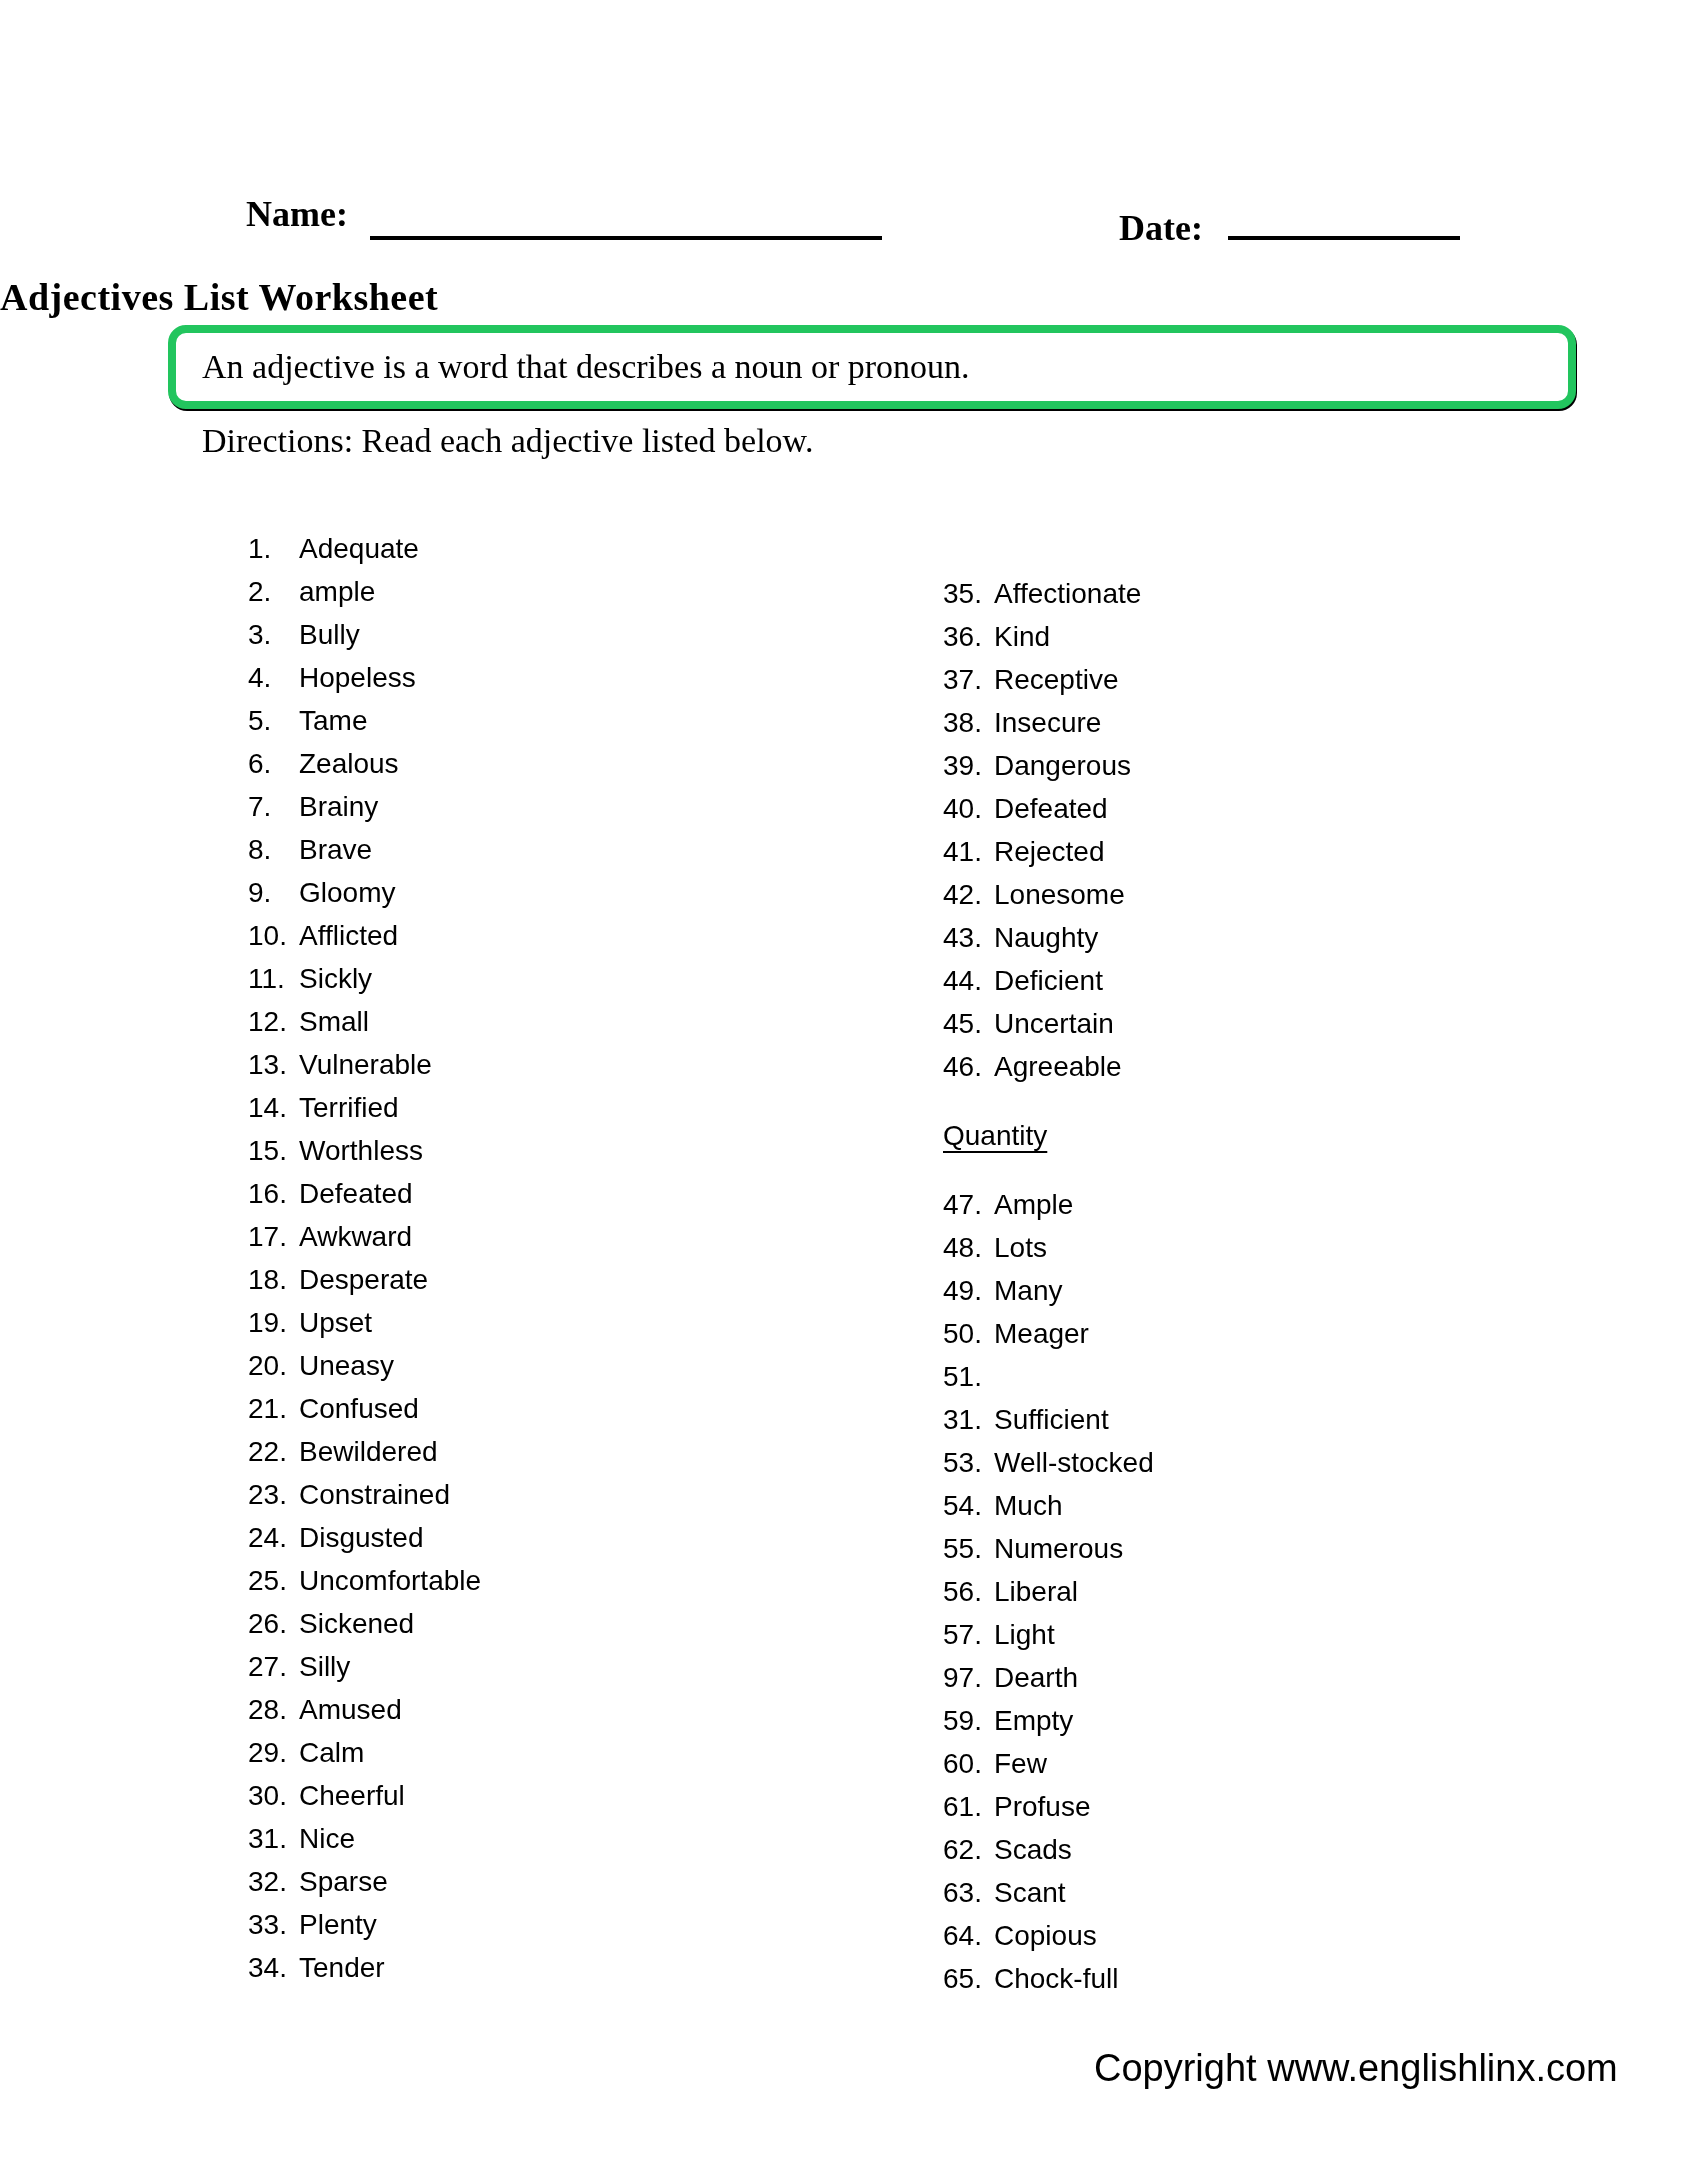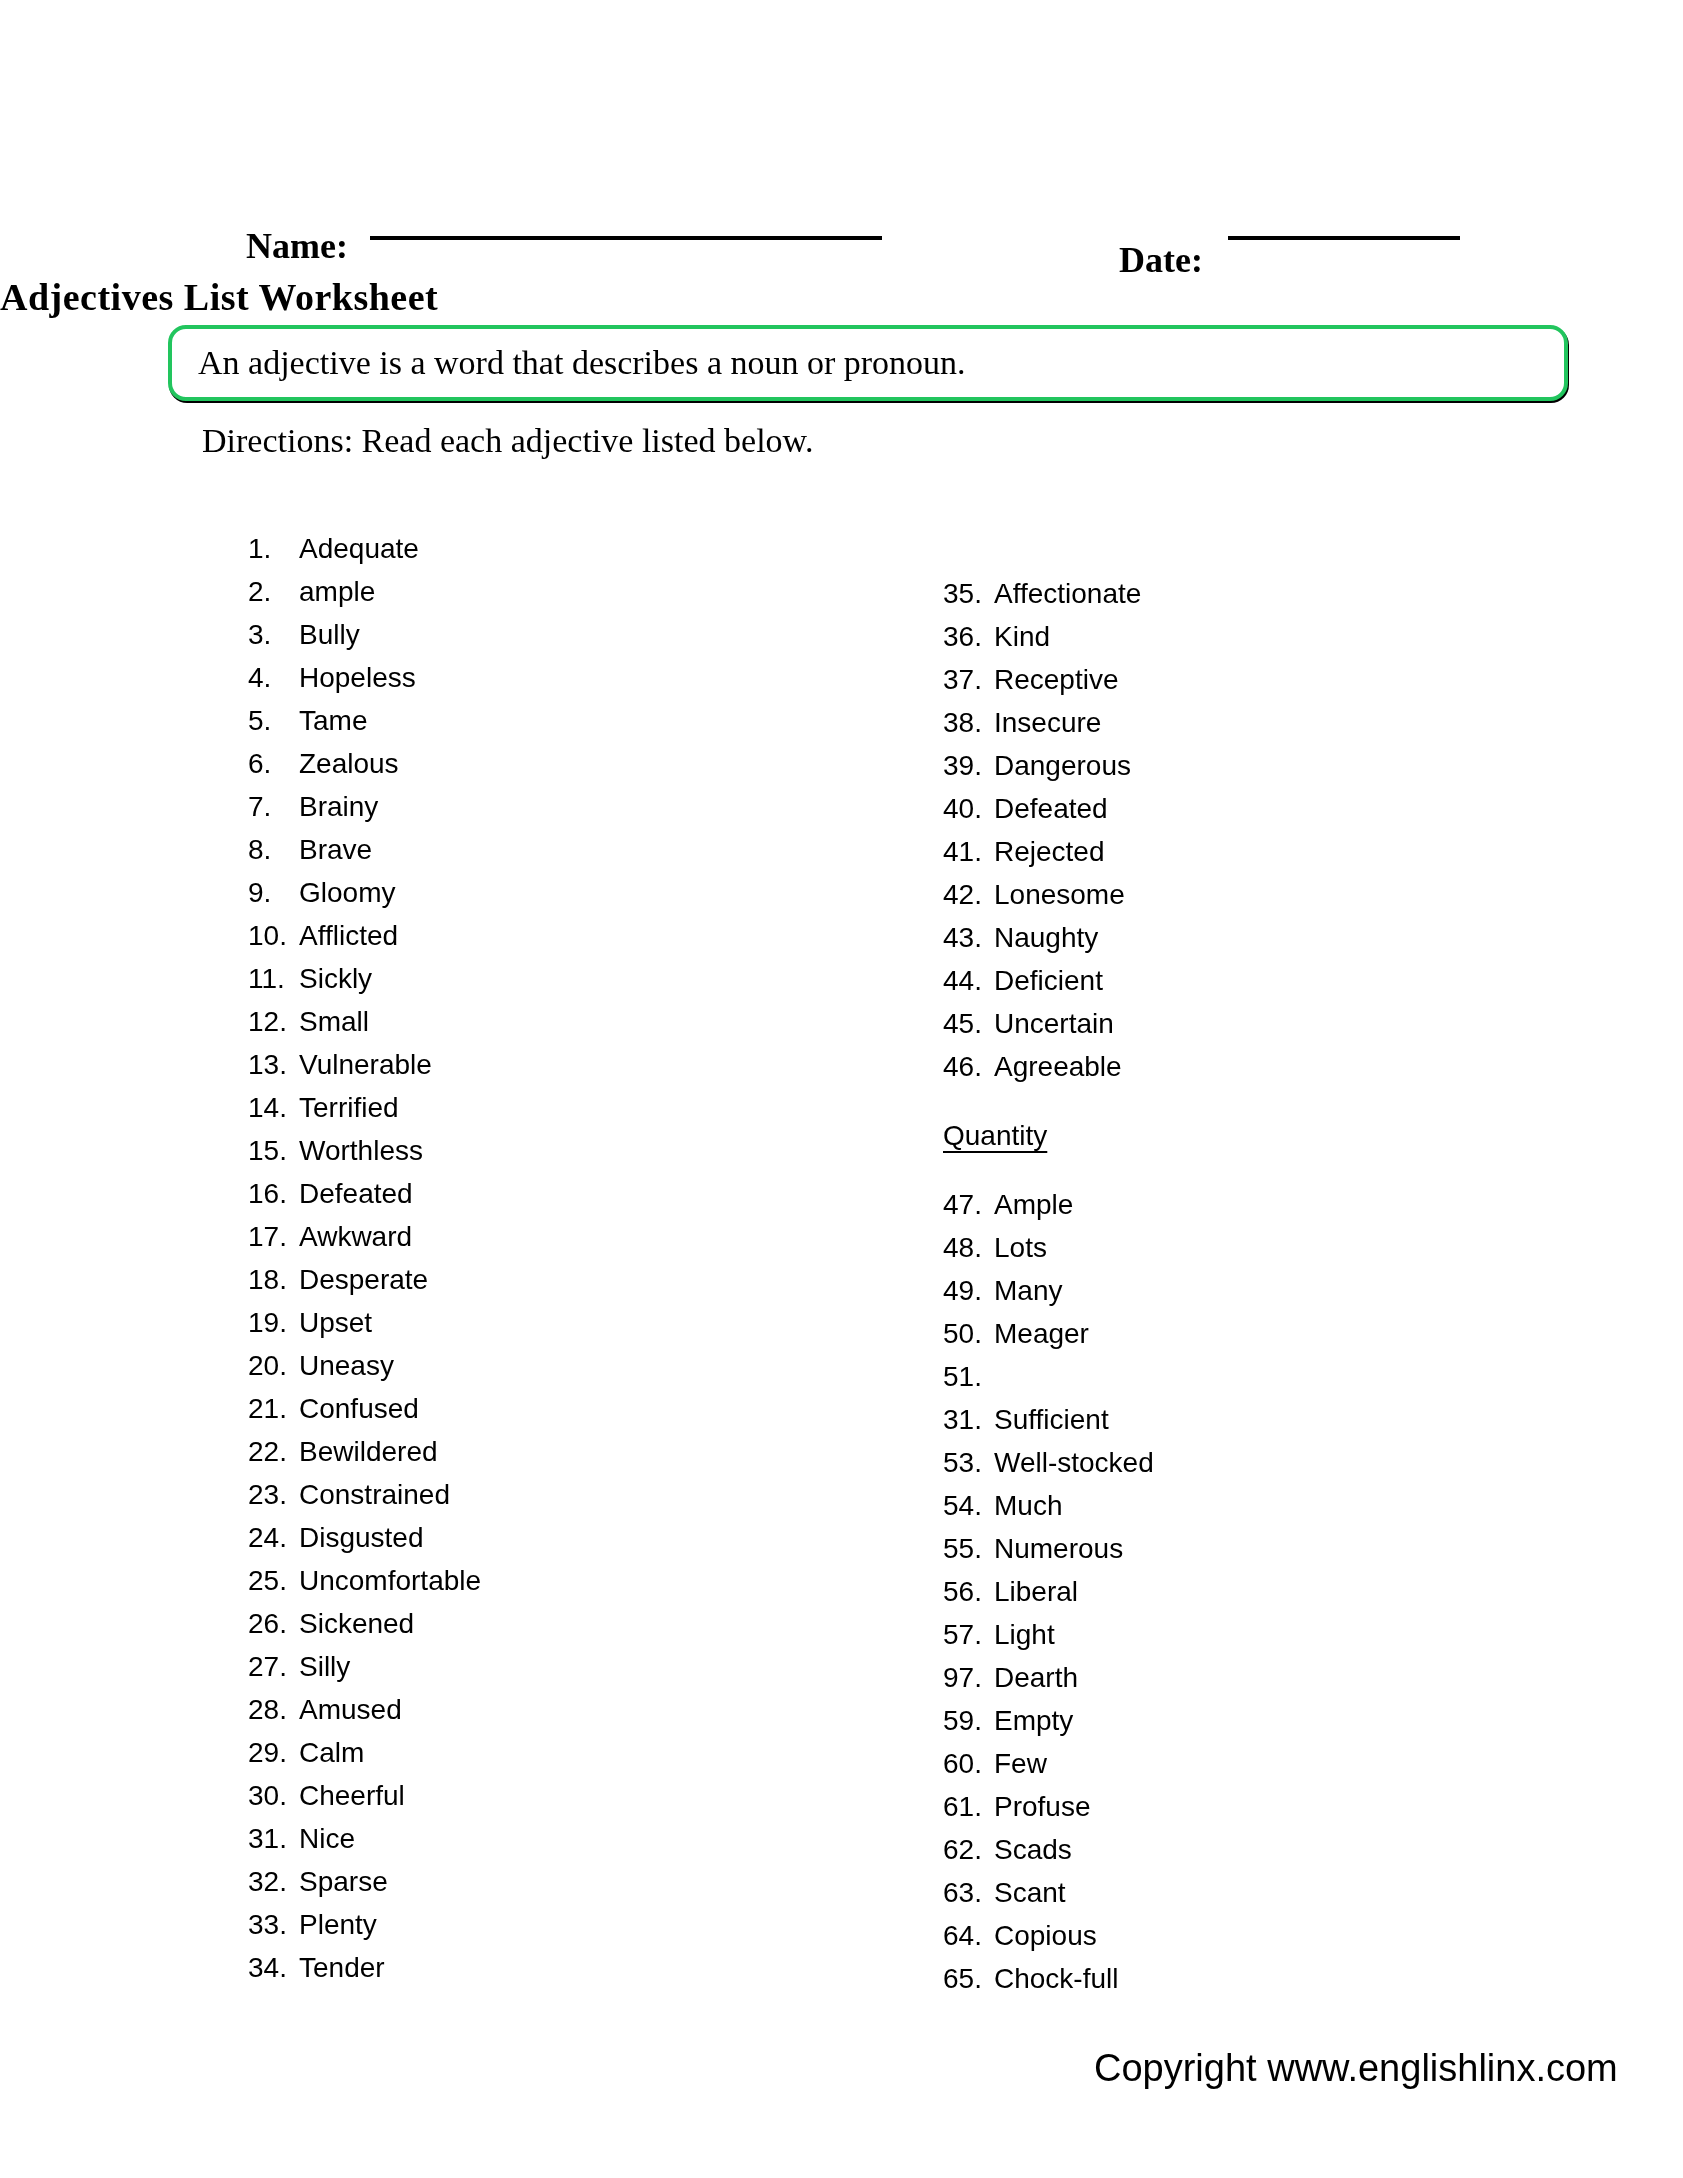--- a/index.html
+++ b/index.html
@@ -13,21 +13,20 @@
     overflow: hidden;
   }
   .serif { font-family: "Liberation Serif", serif; }
   .abs { position: absolute; }
 
   .hdr-label {
     font-size: 36px;
     font-weight: bold;
     line-height: 40px;
     white-space: nowrap;
-    margin-top: 32px;
   }
   .fill-line {
     position: absolute;
     height: 40px;
     border-bottom: 4px solid #000000;
   }
 
   .title {
     position: absolute;
     left: 0;
@@ -38,21 +37,21 @@
     font-weight: bold;
     letter-spacing: 0.5px;
   }
 
   .def-box {
     position: absolute;
     left: 168px;
     top: 325px;
     width: 1392px;
     height: 68px;
-    border: 4px solid #22c55e;
+    border: 8px solid #22c55e;
     border-radius: 18px;
     box-shadow: 1px 2px 0 #000000;
     display: flex;
     align-items: center;
     background: #ffffff;
   }
   .def-text {
     padding-left: 26px;
     font-size: 34px;
     white-space: nowrap;

